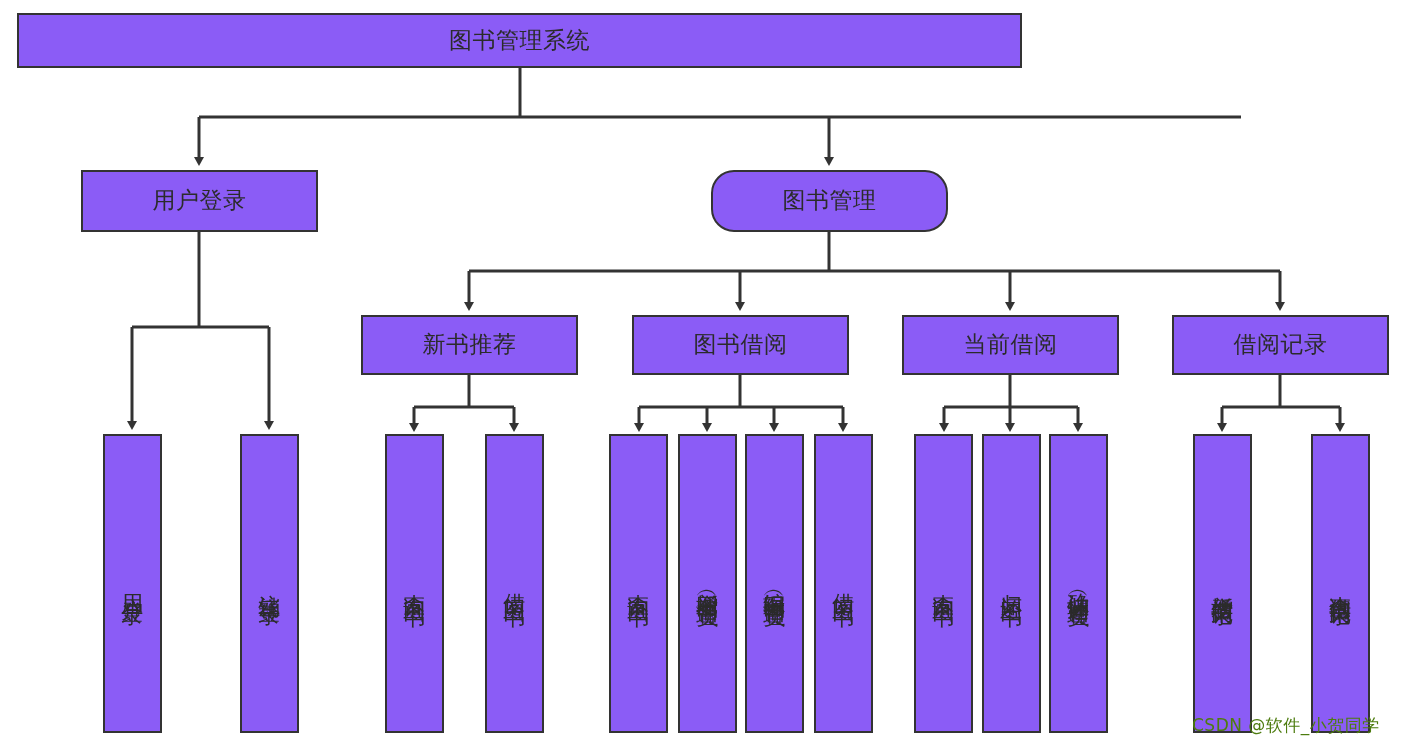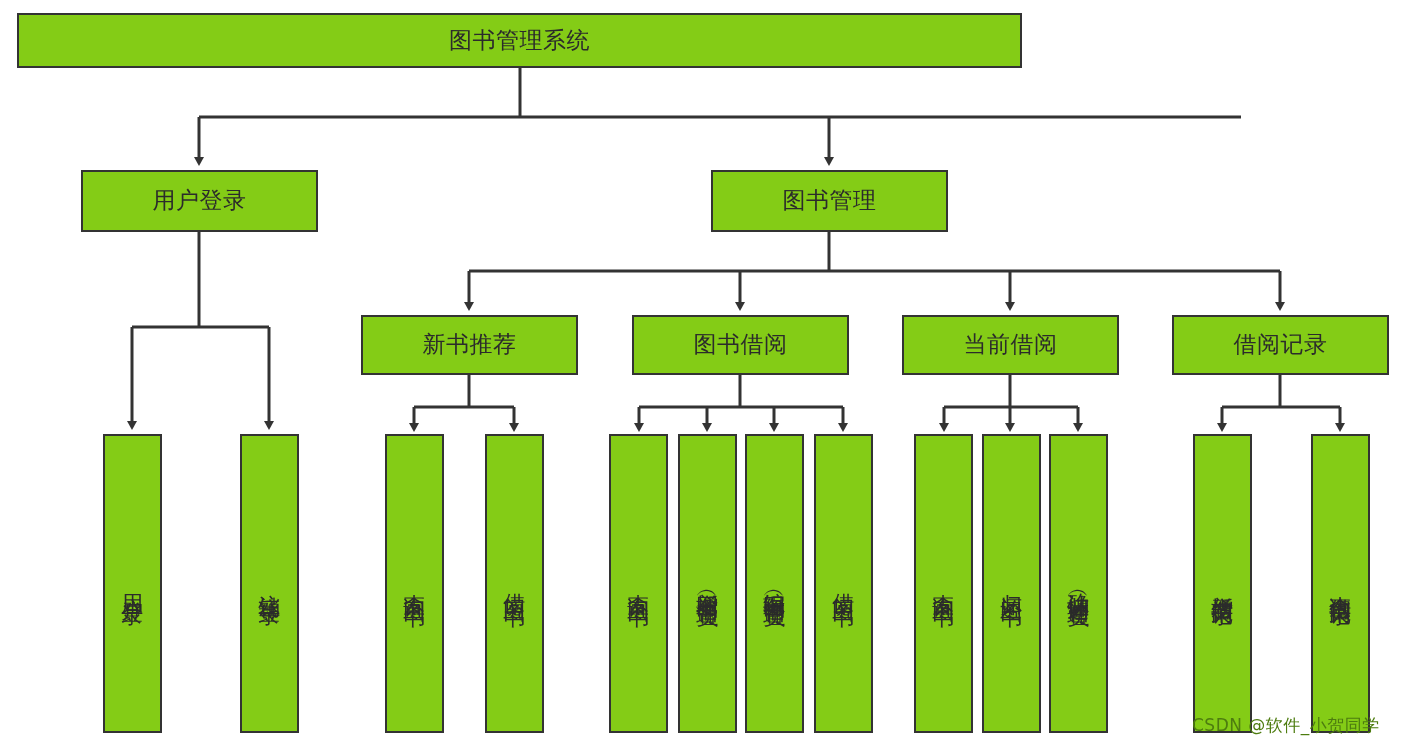--- a/index.html
+++ b/index.html
@@ -19,21 +19,21 @@
     position:absolute;
     left:0; top:0;
     width:1405px;
     height:747px;
     pointer-events:none;
   }
   .node{
     position:absolute;
     box-sizing:border-box;
     border:2px solid #333333;
-    background:#84cc16;
+    background:#8b5cf6;
     display:flex;
     align-items:center;
     justify-content:center;
     color:#2b2b2b;
     z-index:2;
   }
   .node .label{
     display:block;
     text-align:center;
     line-height:1.18;
@@ -131,21 +131,21 @@
   </svg>
 
   <div class="node root horiz" style="left:17px;top:13px;width:1005px;height:55px;">
     <span class="label">图书管理系统</span>
   </div>
 
   <div class="node horiz" style="left:81px;top:170px;width:237px;height:62px;">
     <span class="label">用户登录</span>
   </div>
 
-  <div class="node horiz" style="left:711px;top:170px;width:237px;height:62px;">
+  <div class="node horiz" style="left:711px;top:170px;width:237px;height:62px;border-radius:23px;">
     <span class="label">图书管理</span>
   </div>
 
   <div class="node horiz" style="left:361px;top:315px;width:217px;height:60px;">
     <span class="label">新书推荐</span>
   </div>
 
   <div class="node horiz" style="left:902px;top:315px;width:217px;height:60px;">
     <span class="label">当前借阅</span>
   </div>

